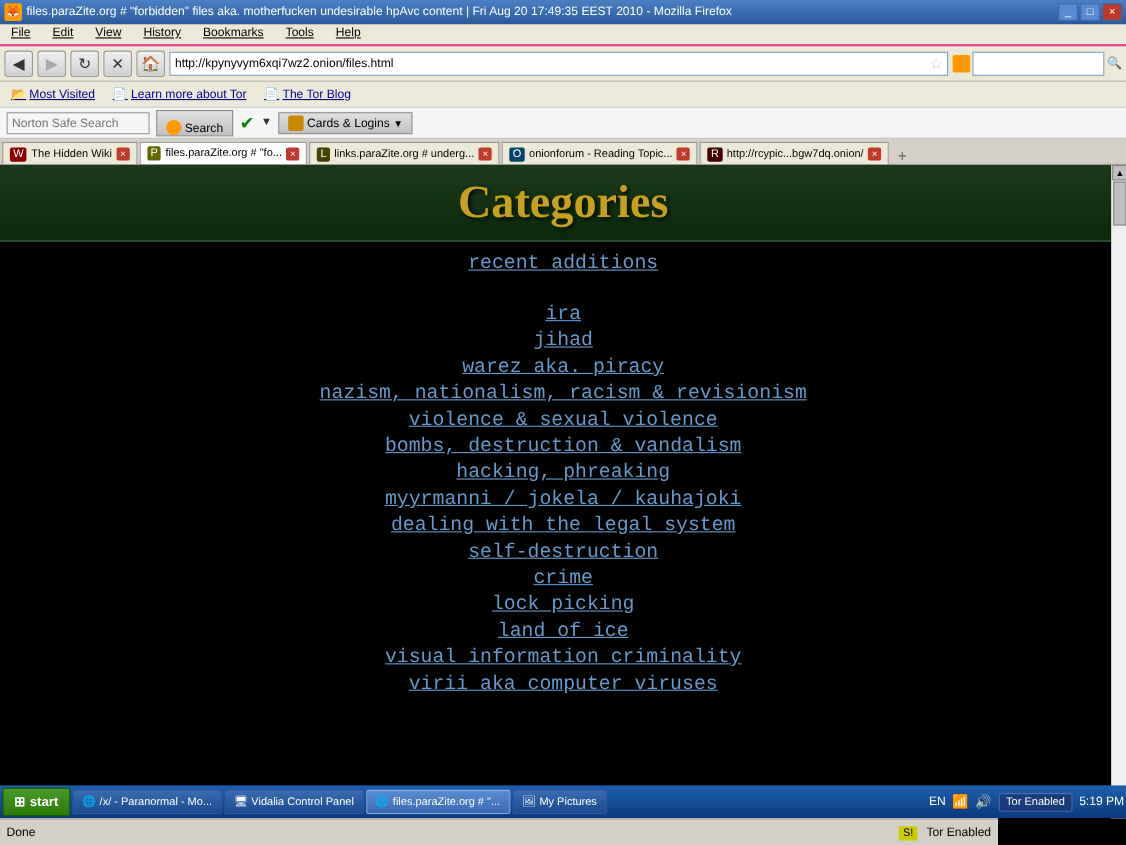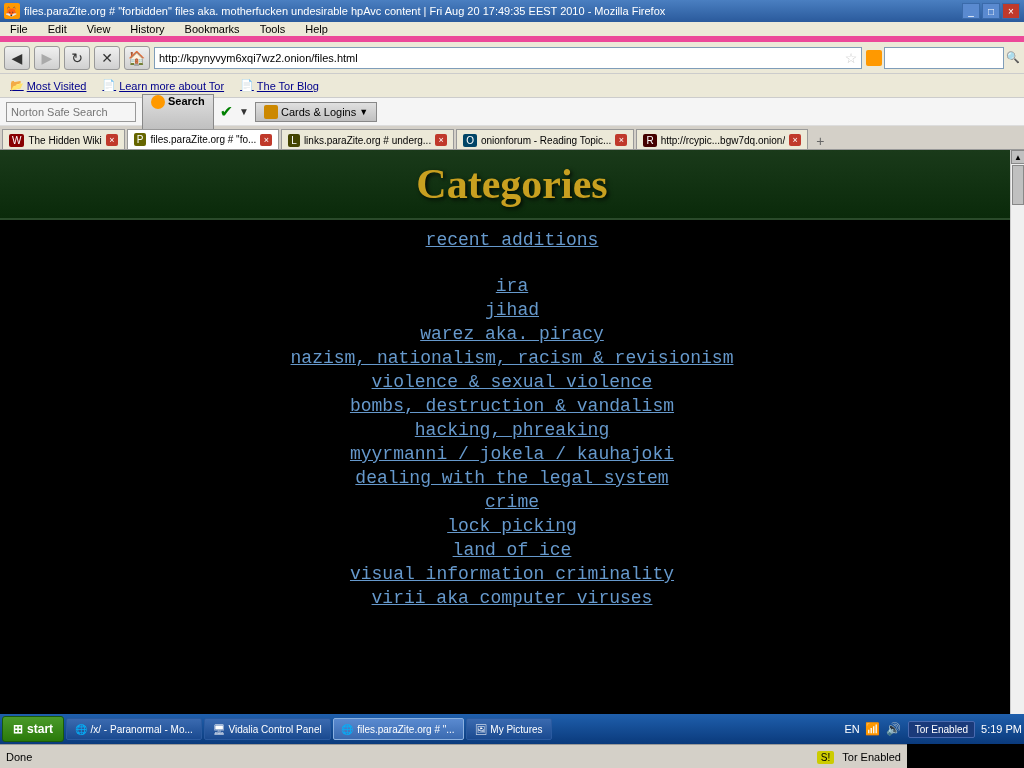--- a/index.html
+++ b/index.html
@@ -23,25 +23,26 @@
       width: 18px; height: 16px; background: #5a8ad0; border: 1px solid #3a6aaa;
       display: flex; align-items: center; justify-content: center; font-size: 10px; color: white; cursor: pointer;
     }
     .title-btn.close { background: #c0392b; }
 
     
     #menubar {
       background: #ece9d8;
       height: 20px;
       display: flex;
-      align-items: center;
+      align-items: flex-start;
       padding: 0 4px;
       font-size: 11px;
       gap: 8px;
-      border-bottom: 6px solid #ec4899;
+      border-bottom: 2px solid #ec4899;
+      text-decoration: underline;
     }
     .menu-item { padding: 2px 6px; cursor: pointer; }
 
     
     #navbar {
       background: #ece9d8;
       height: 32px;
       display: flex;
       align-items: center;
       padding: 2px 4px;
@@ -101,23 +102,23 @@
       align-items: center;
       padding: 0 6px;
       gap: 6px;
       border-bottom: 1px solid #ddd;
     }
     #norton-search-input {
       border: 1px solid #999; height: 20px; padding: 0 4px;
       font-size: 11px; width: 130px; background: #f5f5f5;
     }
     #norton-btn {
-      height: 36px; padding: 0 8px; font-size: 11px;
+      height: 24px; padding: 0 8px; font-size: 11px;
       background: linear-gradient(to bottom, #e0e0e0, #c0c0c0);
-      border: 1px solid #888; cursor: pointer; display: flex; align-items: flex-start; gap: 3px; font-weight: bold;
+      border: 1px solid #888; cursor: pointer; display: flex; align-items: flex-end; gap: 3px;
     }
     #norton-icon { width: 14px; height: 14px; background: #f90; border-radius: 50%; }
     #norton-check { color: green; font-size: 16px; }
     #norton-dropdown { color: #333; font-size: 10px; }
     #cards-btn {
       height: 20px; padding: 0 8px; font-size: 11px;
       background: linear-gradient(to bottom, #e0e0e0, #c0c0c0);
       border: 1px solid #888; cursor: pointer; display: flex; align-items: center; gap: 3px;
     }
     #cards-icon { width: 14px; height: 14px; background: #cc8800; border-radius: 2px; }
@@ -360,20 +361,21 @@
       <br>
       <a class="category-link">ira</a>
       <a class="category-link">jihad</a>
       <a class="category-link">warez aka. piracy</a>
       <a class="category-link">nazism, nationalism, racism &amp; revisionism</a>
       <a class="category-link">violence &amp; sexual violence</a>
       <a class="category-link">bombs, destruction &amp; vandalism</a>
       <a class="category-link">hacking, phreaking</a>
       <a class="category-link">myyrmanni / jokela / kauhajoki</a>
       <a class="category-link">dealing with the legal system</a>
+      <a class="category-link">self-destruction</a>
       <a class="category-link">crime</a>
       <a class="category-link">lock picking</a>
       <a class="category-link">land of ice</a>
       <a class="category-link">visual information criminality</a>
       <a class="category-link">virii aka computer viruses</a>
     </div>
   </div>
 
   <div style="position:absolute;right:0;top:0;bottom:0;width:14px;background:#f0f0f0;border-left:1px solid #ccc;">
     <div style="width:14px;height:14px;background:#c0c0c0;border:1px solid #888;cursor:pointer;display:flex;align-items:center;justify-content:center;font-size:8px;">▲</div>

